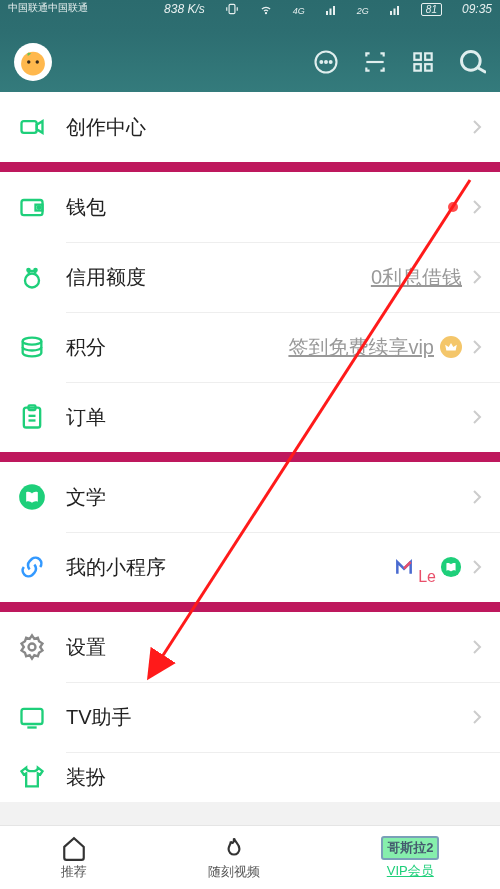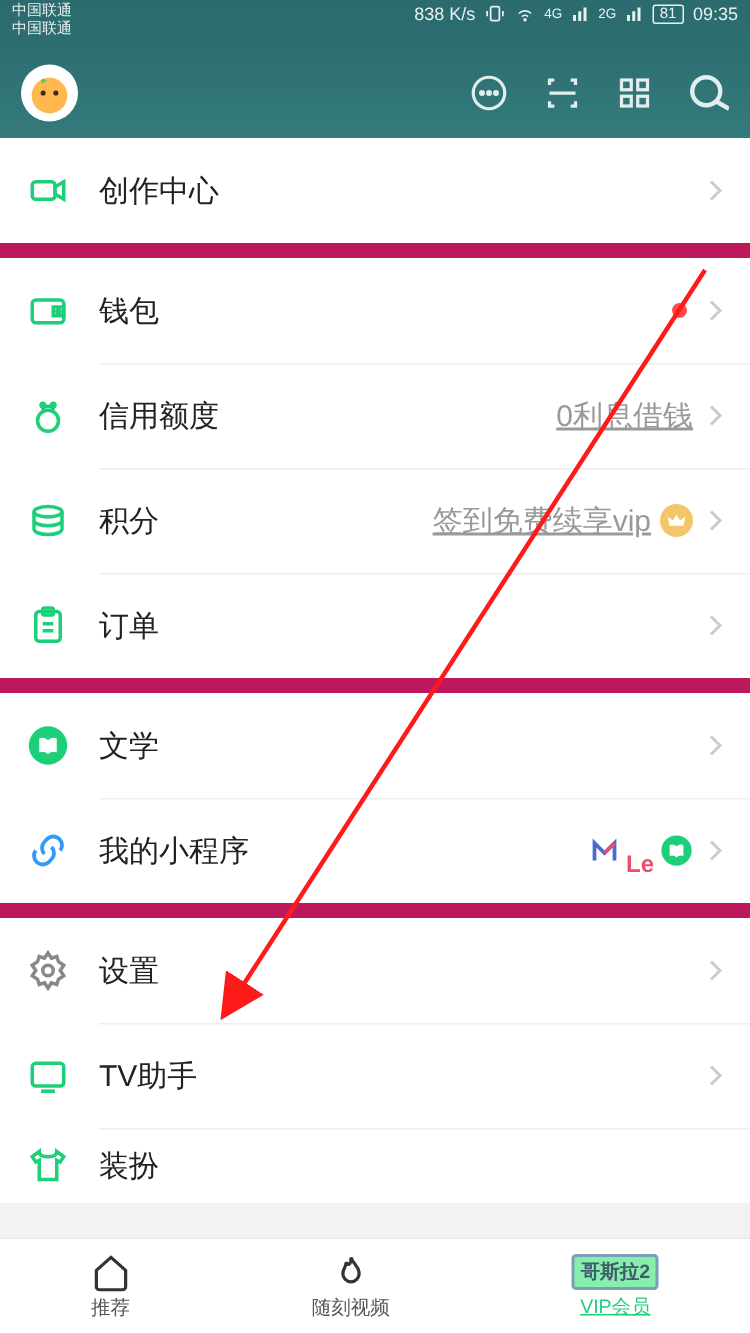--- a/index.html
+++ b/index.html
@@ -1,19 +1,19 @@
 <!DOCTYPE html>
 <html><head>
 <meta charset="utf-8">
 <style>
   * { margin: 0; padding: 0; box-sizing: border-box; }
   html, body { width: 500px; height: 889px; font-family: -apple-system, "PingFang SC", "Microsoft YaHei", sans-serif; background: #f2f2f2; overflow: hidden; position: relative; }
   .status-bar { height: 32px; background: linear-gradient(to bottom, #2b6b6e, #2d6e71); color: #e8f0f0; font-size: 11px; display: flex; align-items: flex-start; justify-content: space-between; padding: 2px 8px 0 8px; }
-  .status-left { display: flex; flex-direction: column; line-height: 12px; font-size: 10px; align-items: center; }
-  .status-right { display: flex; align-items: center; gap: 6px; font-size: 12px; }
+  .status-left { display: flex; flex-direction: row; line-height: 12px; font-size: 10px; align-items: center; }
+  .status-right { display: flex; align-items: flex-end; gap: 20px; font-size: 12px; font-style: italic; }
   .battery { border: 1px solid #e8f0f0; border-radius: 2px; padding: 0 4px; font-size: 10px; }
   .header { height: 60px; background: linear-gradient(to bottom, #2d6e71, #347b7c); display: flex; align-items: center; justify-content: space-between; padding: 0 14px; }
   .avatar-bg { width: 38px; height: 38px; border-radius: 50%; background: #fff; display: flex; align-items: center; justify-content: center; overflow: hidden; }
   .header-icons { display: flex; align-items: center; gap: 22px; }
   .header-icons svg { stroke: #e0eeee; }
 
   .content { background: #be185d; }
   .group { background: #fff; margin-bottom: 10px; }
   .row { display: flex; align-items: center; height: 70px; padding: 0 18px; position: relative; }
   .row + .row::before { content: ""; position: absolute; top: 0; left: 66px; right: 0; height: 1px; background: #eee; }
@@ -204,21 +204,21 @@
             <path d="M10 14a5 5 0 0 1 0-7l2-2a5 5 0 0 1 7 7"></path>
             <path d="M14 10a5 5 0 0 1 0 7l-2 2a5 5 0 0 1-7-7"></path>
           </svg>
         </span>
       <span class="label">我的小程序</span>
       <span class="mini-icons">
         <svg width="20" height="20" viewBox="0 0 24 24">
             <path d="M4 20V6l8 8 8-8v14" fill="none" stroke="#4a6bd0" stroke-width="3"></path>
             <path d="M12 14l8-8" stroke="#e94f6a" stroke-width="3"></path>
           </svg>
-        <span style="color:#e94f6a;font-weight:700;font-size:16px;margin-top:20px;">Le</span>
+        <span style="color:#e94f6a;font-weight:400;font-size:16px;margin-top:20px;">Le</span>
         <svg width="22" height="22" viewBox="0 0 24 24">
             <circle cx="12" cy="12" r="11" fill="#1ecf7a"></circle>
             <path d="M7 8c2-1 4 0 5 1 1-1 3-2 5-1v8c-2-1-4 0-5 1-1-1-3-2-5-1z" fill="#fff"></path>
           </svg>
       </span>
       <svg class="chev" width="10" height="16" viewBox="0 0 10 16" fill="none" stroke="#ccc" stroke-width="2">
           <path d="M2 2l6 6-6 6"></path>
         </svg>
     </div>
   </div>

